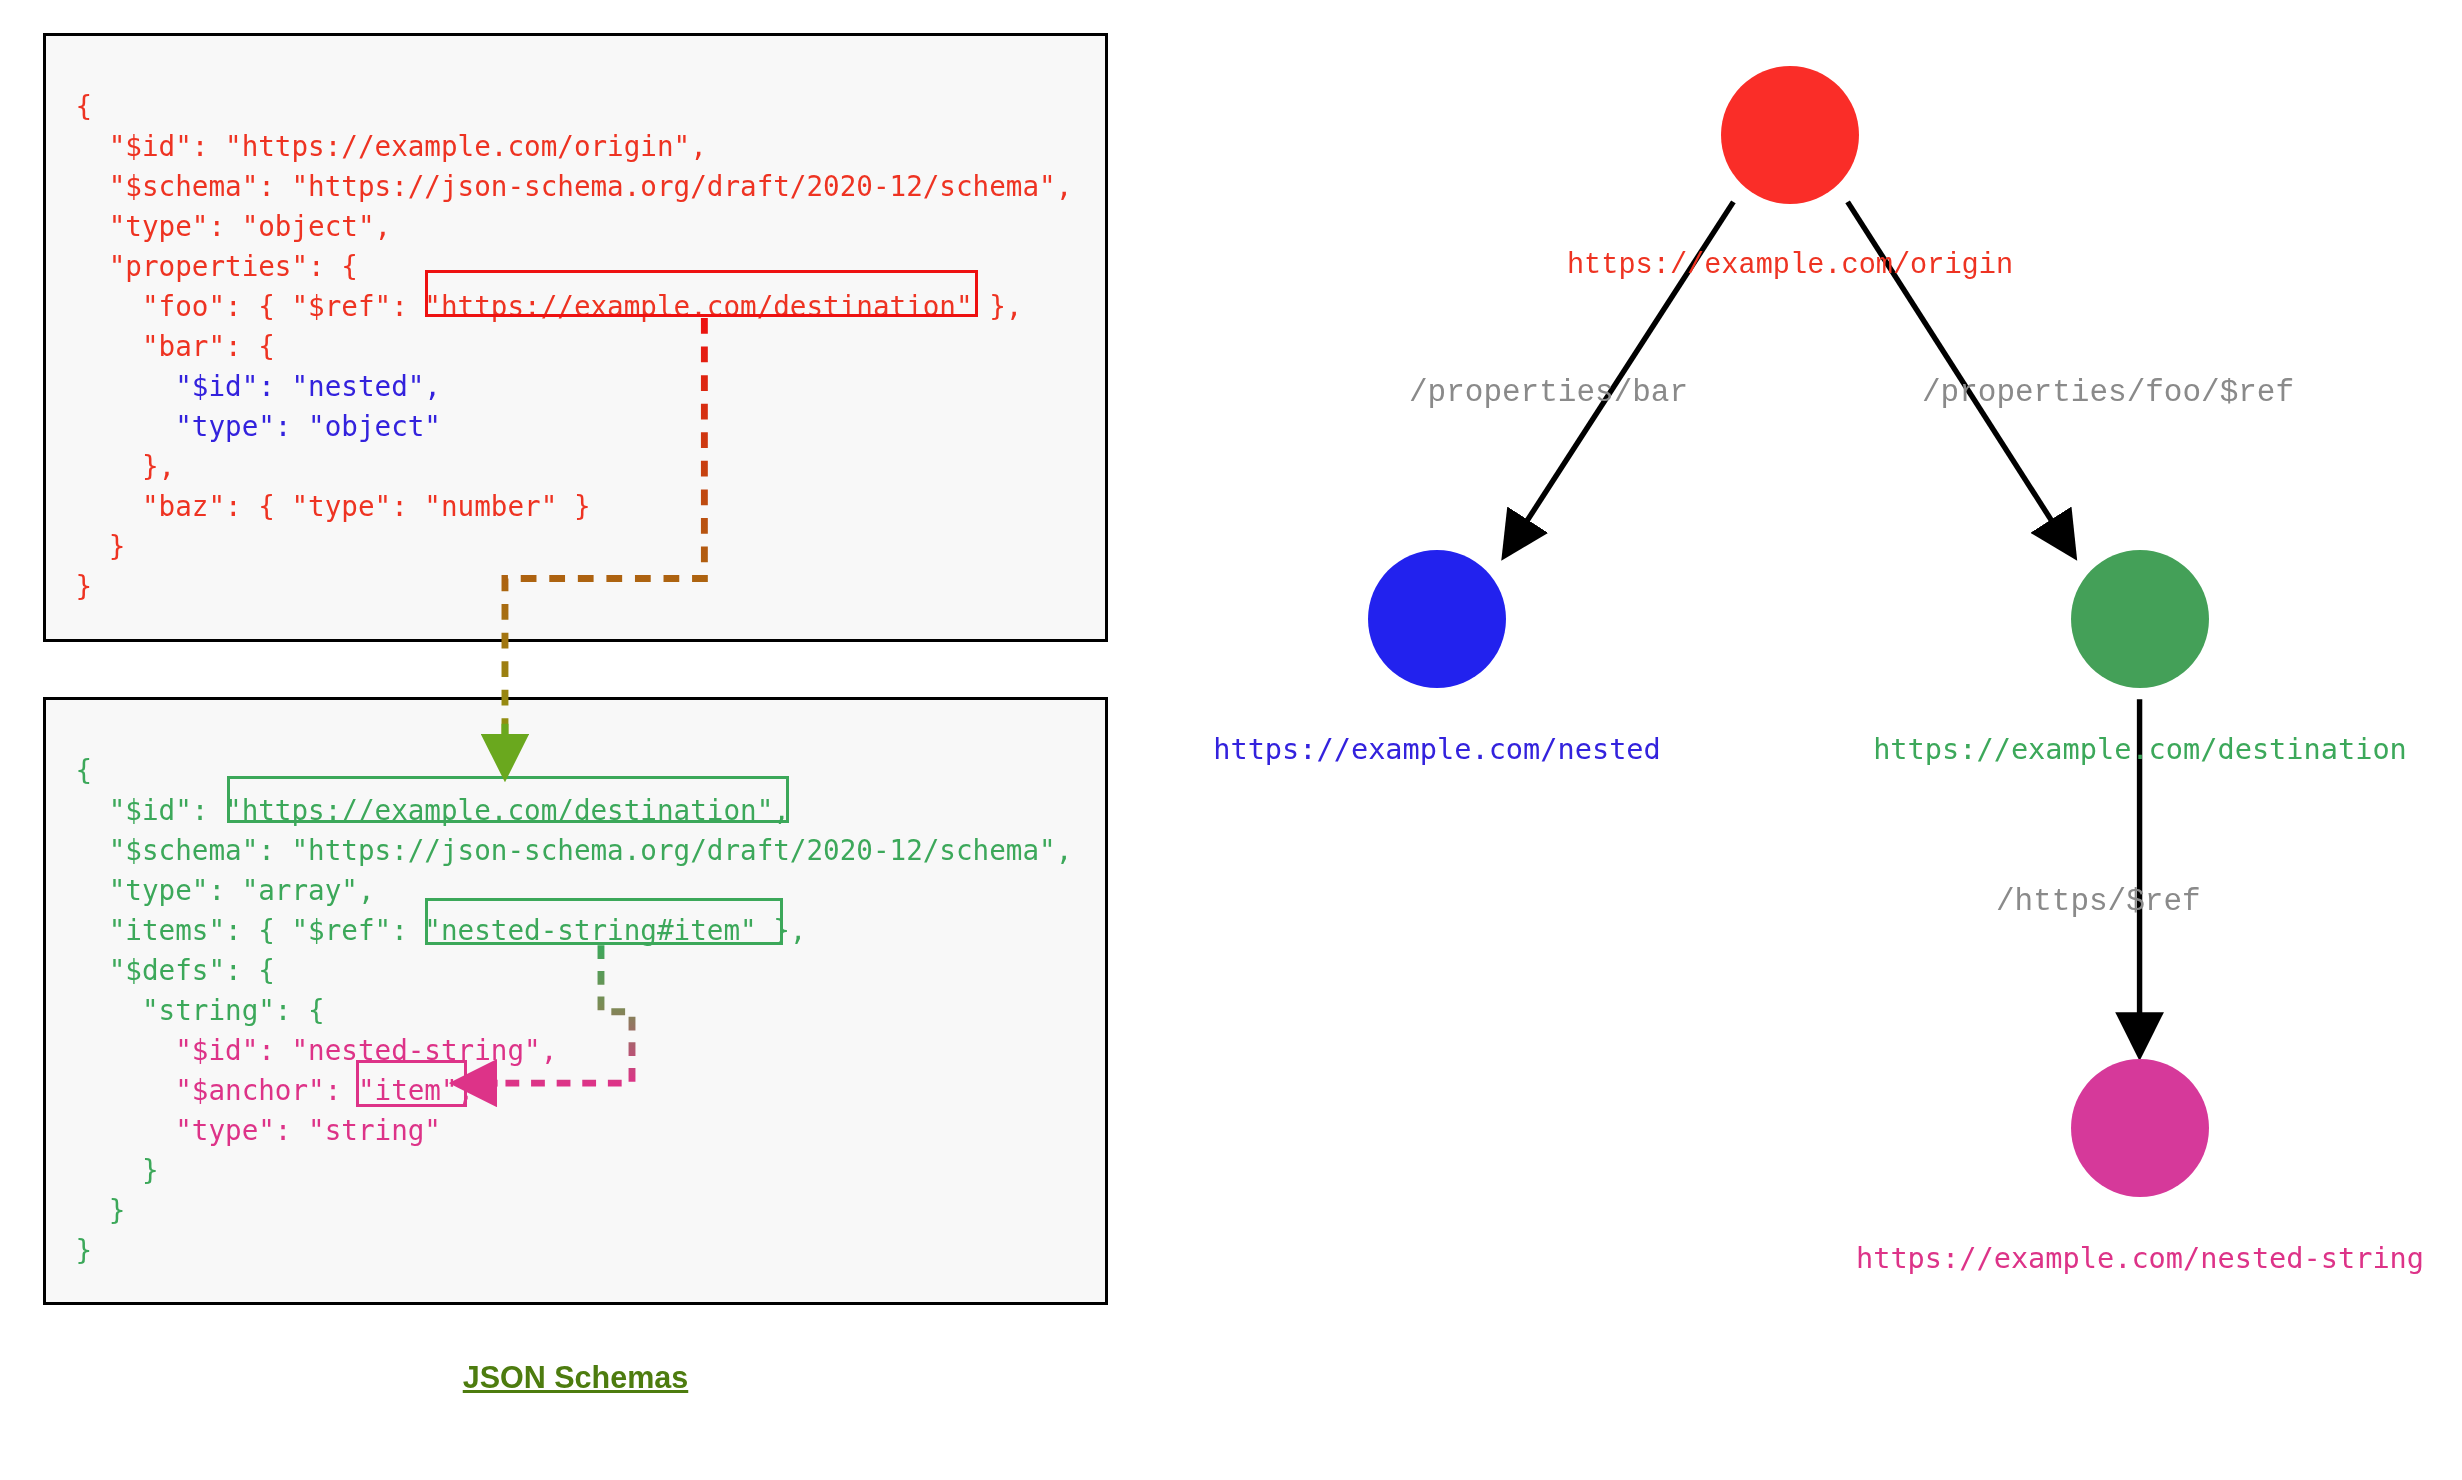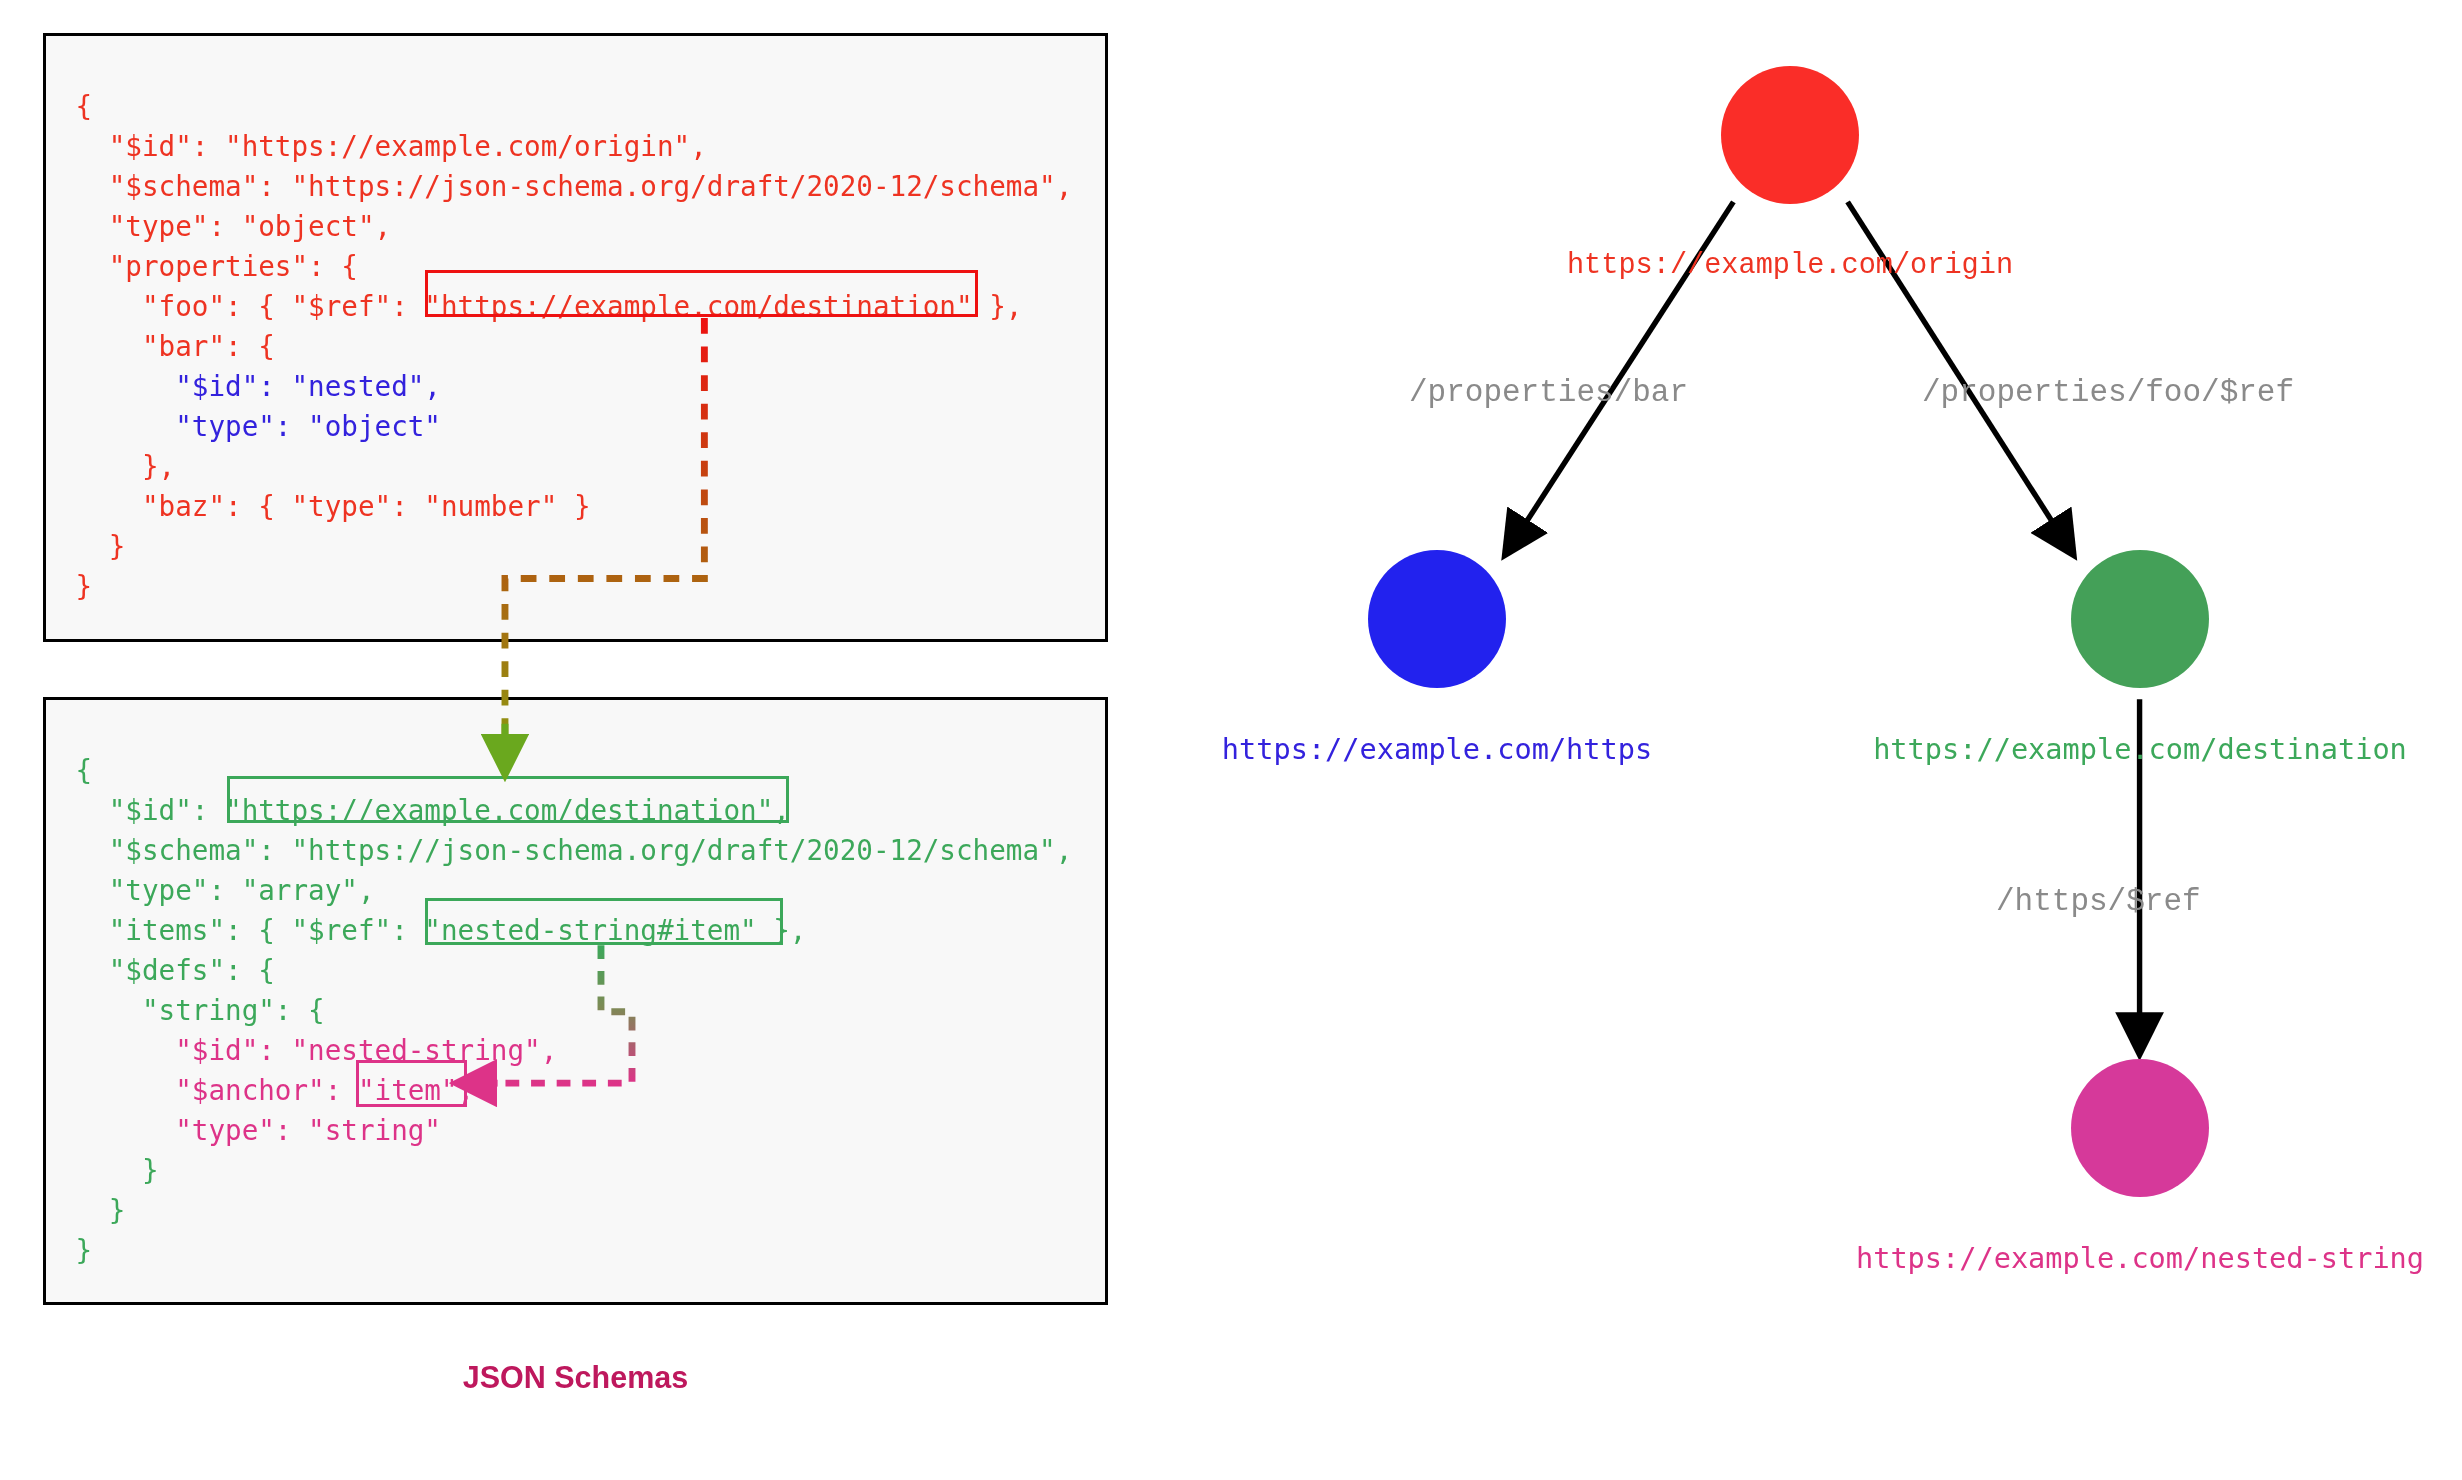--- a/index.html
+++ b/index.html
@@ -22,21 +22,21 @@
   .c-pink{color:#dd3388;}
 
   
   .hl{position:absolute;box-sizing:border-box;background:transparent;}
   .hl-red{border:3px solid #ee1111;}
   .hl-green{border:3px solid #3ca85a;}
   .hl-pink{border:3px solid #dd3388;}
 
   
   .caption{position:absolute;font-family:"Liberation Sans", sans-serif;
-           font-weight:bold;font-size:30.5px;color:#be185d;text-align:center;}
+           font-weight:bold;font-size:30.5px;color:#4d7c0f;text-align:center;text-decoration:underline;}
   #caption-schemas{left:43px;top:1360px;width:1065px;}
   #caption-graph{left:1330px;top:1360px;width:1133px;}
 
   
   .node{position:absolute;border-radius:50%;}
   .node-label{position:absolute;font-family:"DejaVu Sans Mono", monospace;
               font-size:28.6px;white-space:nowrap;text-align:center;}
   .edge-label{position:absolute;font-family:Liberation Mono, monospace;
               font-size:31px;color:#8a8a8a;white-space:nowrap;}
 
@@ -108,21 +108,21 @@
     </g>
     <g>
       <line x1="4345" y1="1420" x2="4345" y2="2130" stroke="#000000" stroke-width="11" marker-end="url(#arrow-black)"></line>
     </g>
   </svg>
 
   <div id="graph-nodes">
       <div class="node" style="left: 1721px; top: 66px; width: 138px; height: 138px; background: rgb(250, 45, 40);"></div>
       <div class="node-label" style="color: rgb(238, 51, 34); width: 788px; left: 1396px; top: 249px; font-family: Liberation Mono, monospace;">https://example.com/origin</div>
       <div class="node" style="left: 1368px; top: 550px; width: 138px; height: 138px; background: rgb(34, 34, 238);"></div>
-      <div class="node-label" style="color: rgb(51, 34, 221); width: 788px; left: 1043px; top: 732px;">https://example.com/https</div>
+      <div class="node-label" style="color: rgb(51, 34, 221); width: 788px; left: 1043px; top: 732px;">https://example.com/nested</div>
       <div class="node" style="left: 2071px; top: 550px; width: 138px; height: 138px; background: rgb(68, 160, 88);"></div>
       <div class="node-label" style="color: rgb(60, 168, 90); width: 788px; left: 1746px; top: 732px;">https://example.com/destination</div>
       <div class="node" style="left: 2071px; top: 1059px; width: 138px; height: 138px; background: rgb(214, 57, 154);"></div>
       <div class="node-label" style="color: rgb(221, 51, 136); width: 788px; left: 1746px; top: 1241px;">https://example.com/nested-string</div>
     </div>
   <div id="graph-edge-labels">
       <div class="edge-label" style="left: 1409px; top: 375px;">/properties/bar</div>
       <div class="edge-label" style="left: 1922px; top: 375px;">/properties/foo/$ref</div>
       <div class="edge-label" style="left: 1996px; top: 884px;">/https/$ref</div>
     </div>

